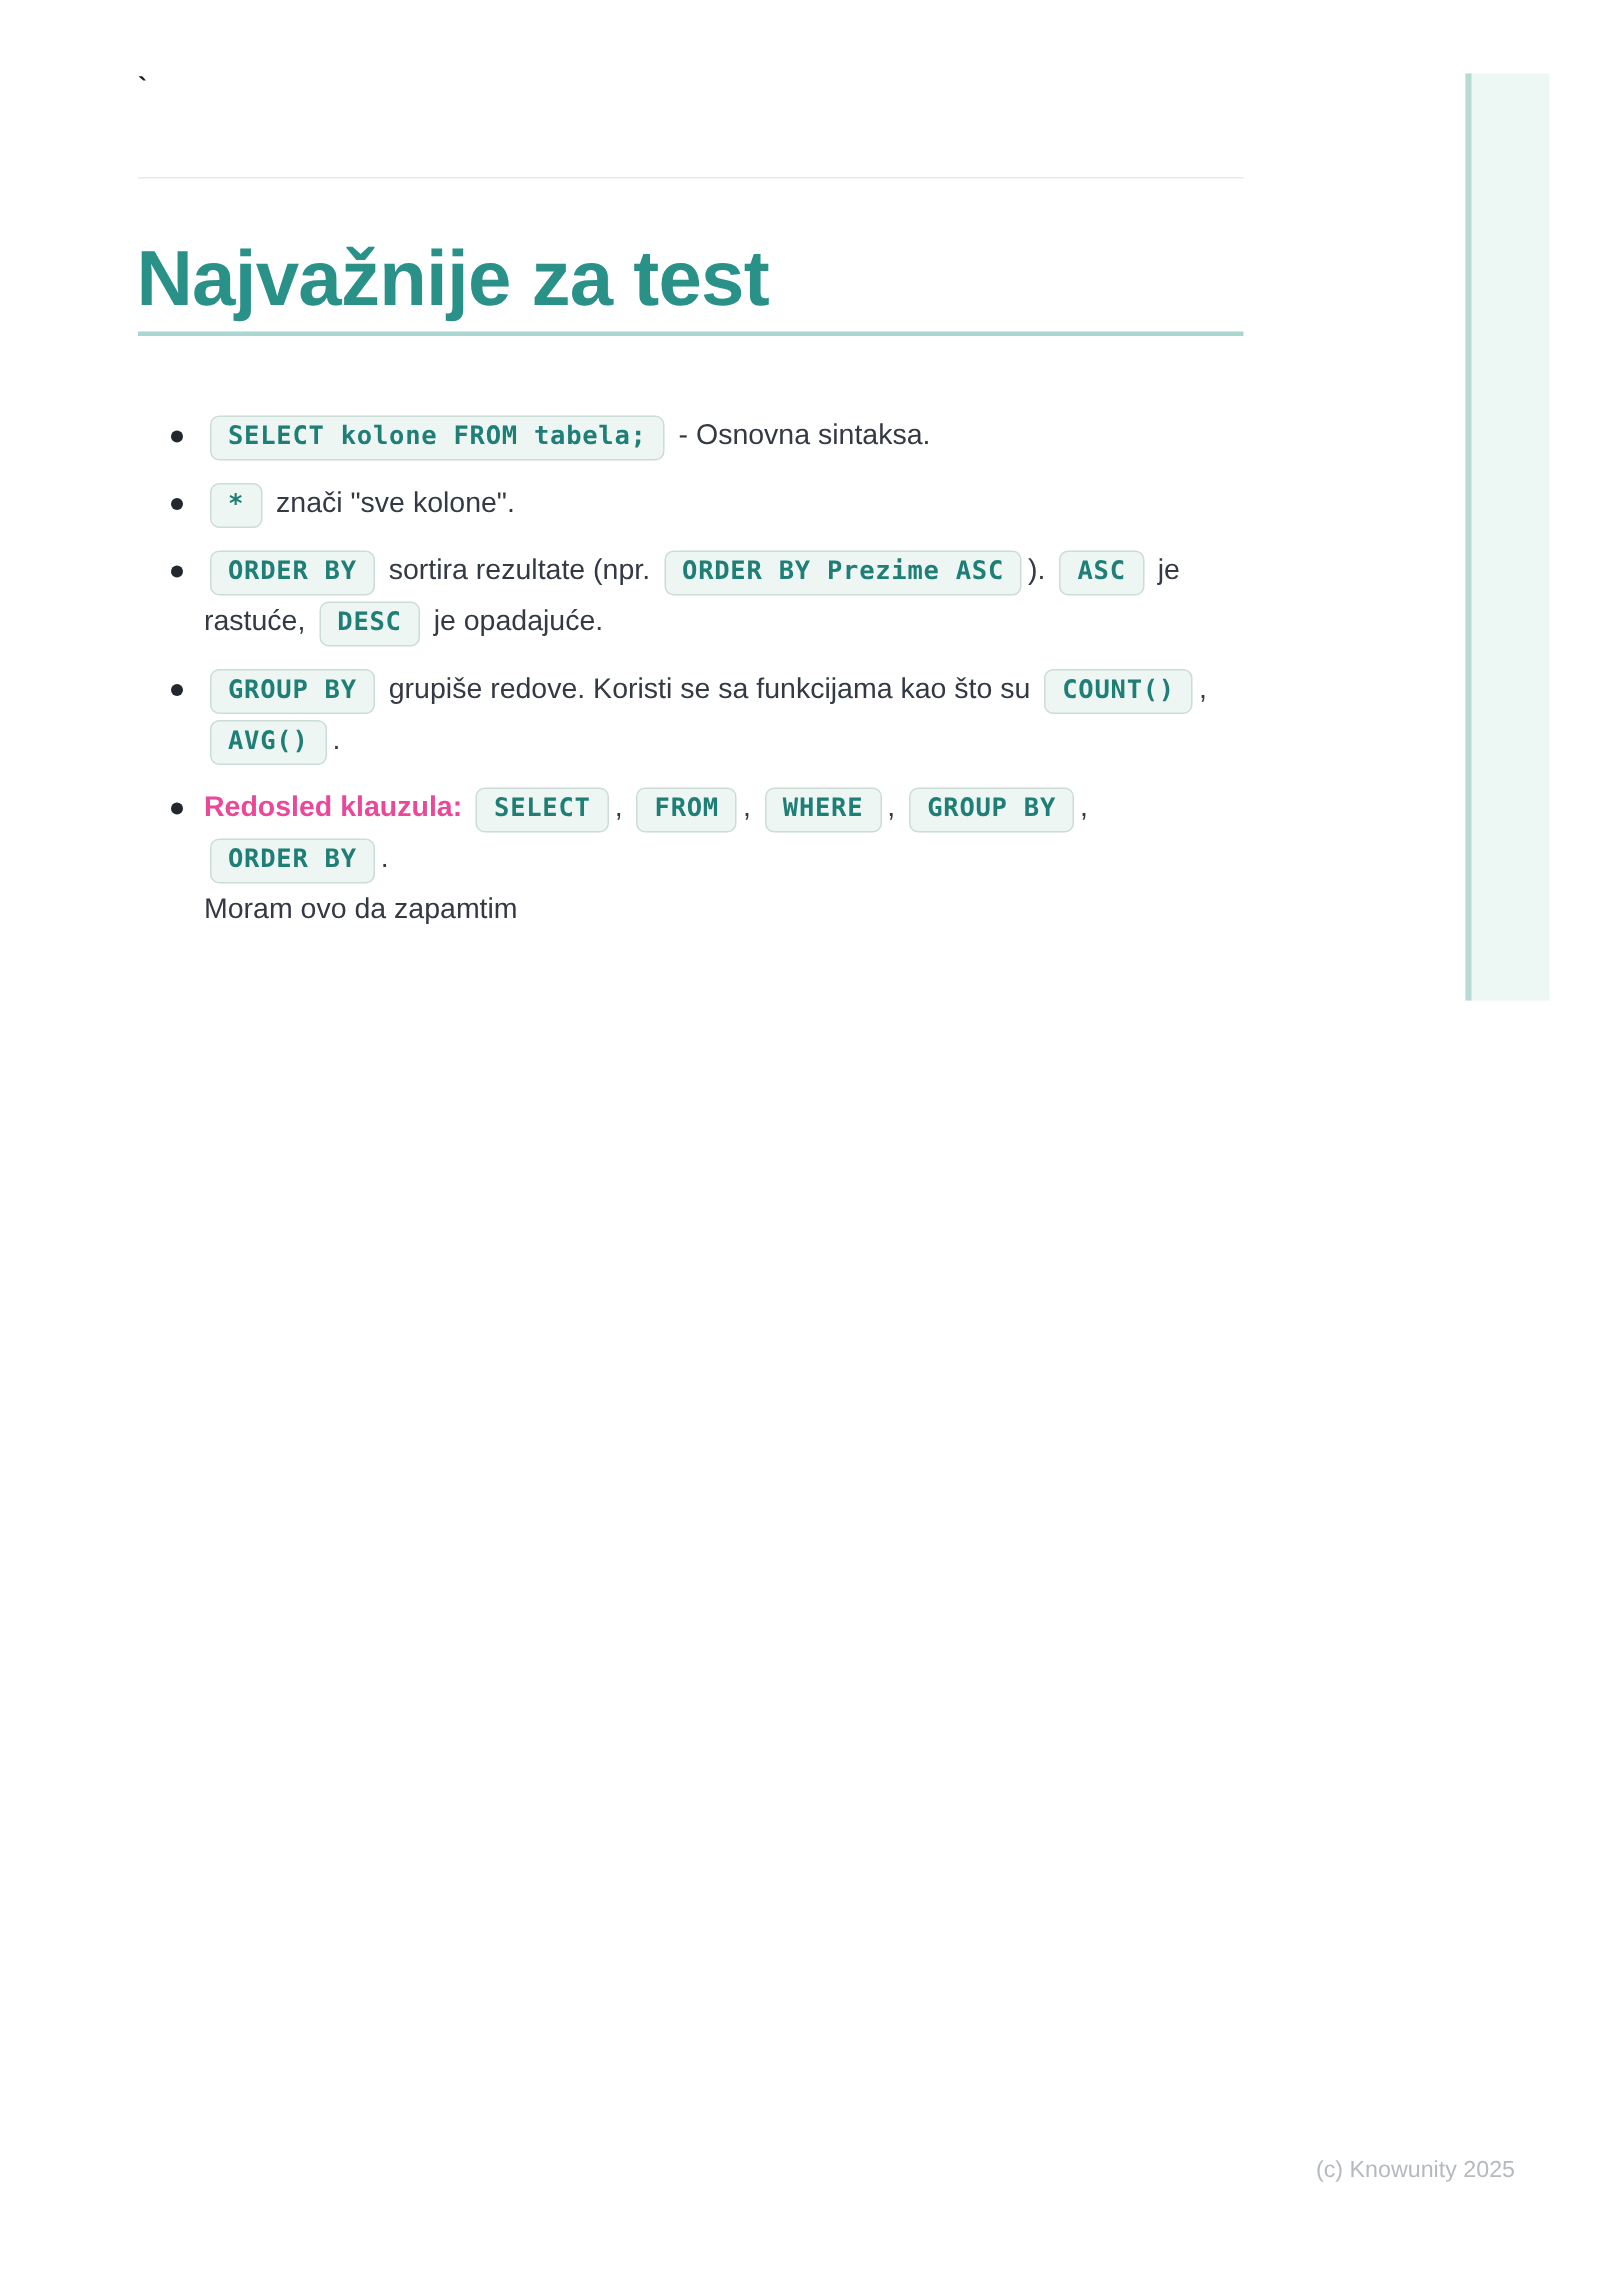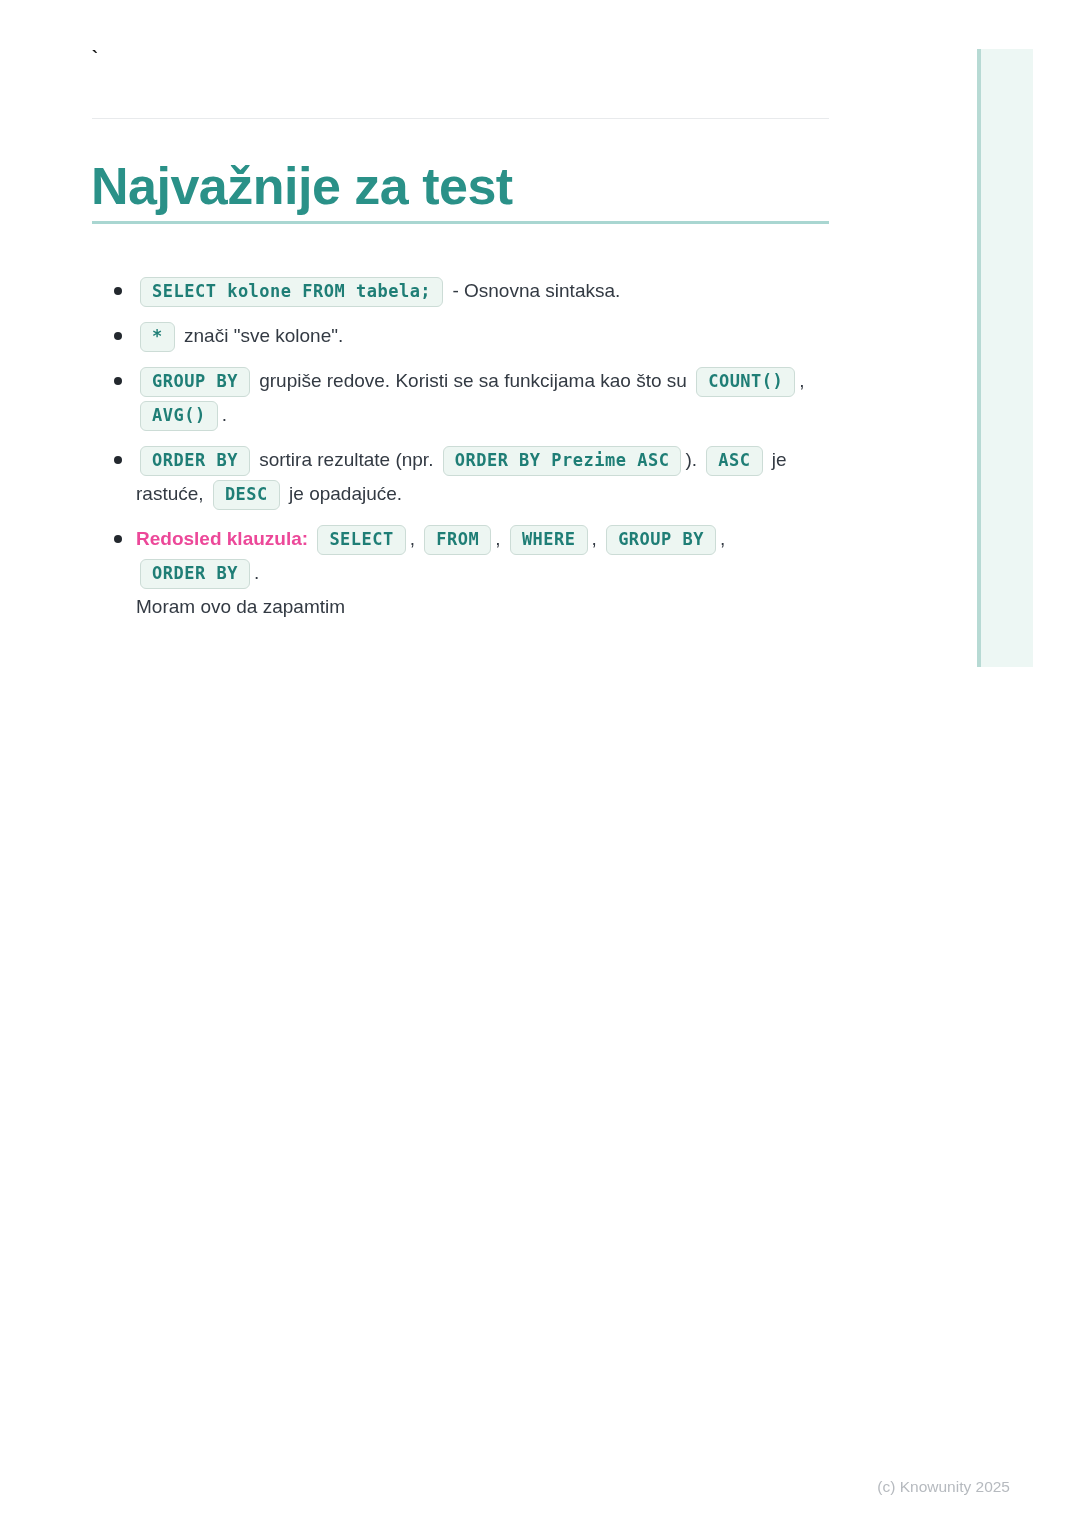--- a/index.html
+++ b/index.html
@@ -104,41 +104,40 @@
     height: 618px;
     background: var(--strip-bg, #edf7f4);
     border-left: 4px solid var(--strip-border, #b7dad4);
   }
   .footer {
     position: absolute;
     right: 70px;
     top: 1438px;
     font-size: 15.5px;
     color: var(--footer-text, #b6babf);
-    margin-top: 40px;
   }
 </style>
 </head>
 <body>
 
 <div class="page">
 
   <span class="stray">`</span>
 
   <div class="top-divider"></div>
 
   <h1 class="heading">Najvažnije za test</h1>
 
   <div class="heading-underline"></div>
 
   <ul class="bullets" id="bullet-list">
       <li><span class="chip">SELECT kolone FROM tabela;</span><span class="btxt"> - Osnovna sintaksa.</span></li>
       <li><span class="chip">*</span><span class="btxt"> znači "sve kolone".</span></li>
+      <li><span class="chip">ORDER BY</span><span class="btxt"> sortira rezultate (npr. </span><span class="chip">ORDER BY Prezime ASC</span><span class="btxt">). </span><span class="chip">ASC</span><span class="btxt"> je rastuće, </span><span class="chip">DESC</span><span class="btxt"> je opadajuće.</span></li>
       <li><span class="chip">GROUP BY</span><span class="btxt"> grupiše redove. Koristi se sa funkcijama kao što su </span><span class="chip">COUNT()</span><span class="btxt">, </span><span class="chip">AVG()</span><span class="btxt">.</span></li>
-      <li><span class="chip">ORDER BY</span><span class="btxt"> sortira rezultate (npr. </span><span class="chip">ORDER BY Prezime ASC</span><span class="btxt">). </span><span class="chip">ASC</span><span class="btxt"> je rastuće, </span><span class="chip">DESC</span><span class="btxt"> je opadajuće.</span></li>
       <li><span class="btxt bold">Redosled klauzula: </span><span class="chip">SELECT</span><span class="btxt">, </span><span class="chip">FROM</span><span class="btxt">, </span><span class="chip">WHERE</span><span class="btxt">, </span><span class="chip">GROUP BY</span><span class="btxt">, </span><span class="chip">ORDER BY</span><span class="btxt">.</span><br><span class="btxt">Moram ovo da zapamtim</span></li>
     </ul>
 
   <div class="side-strip"></div>
 
   <div class="footer">(c) Knowunity 2025</div>
 
 </div>
 
 </body></html>

